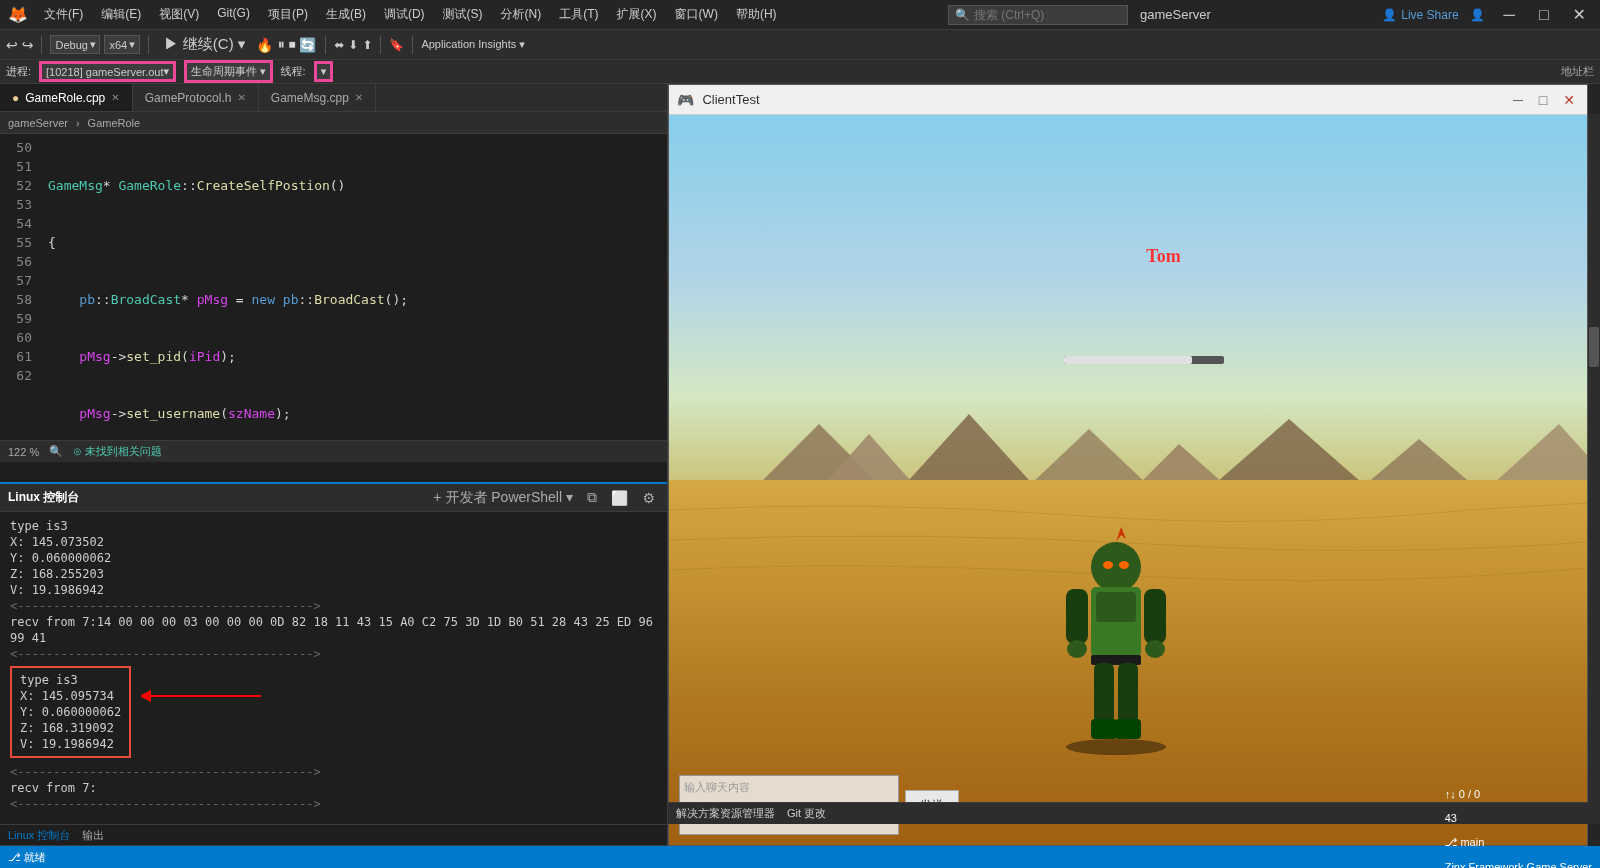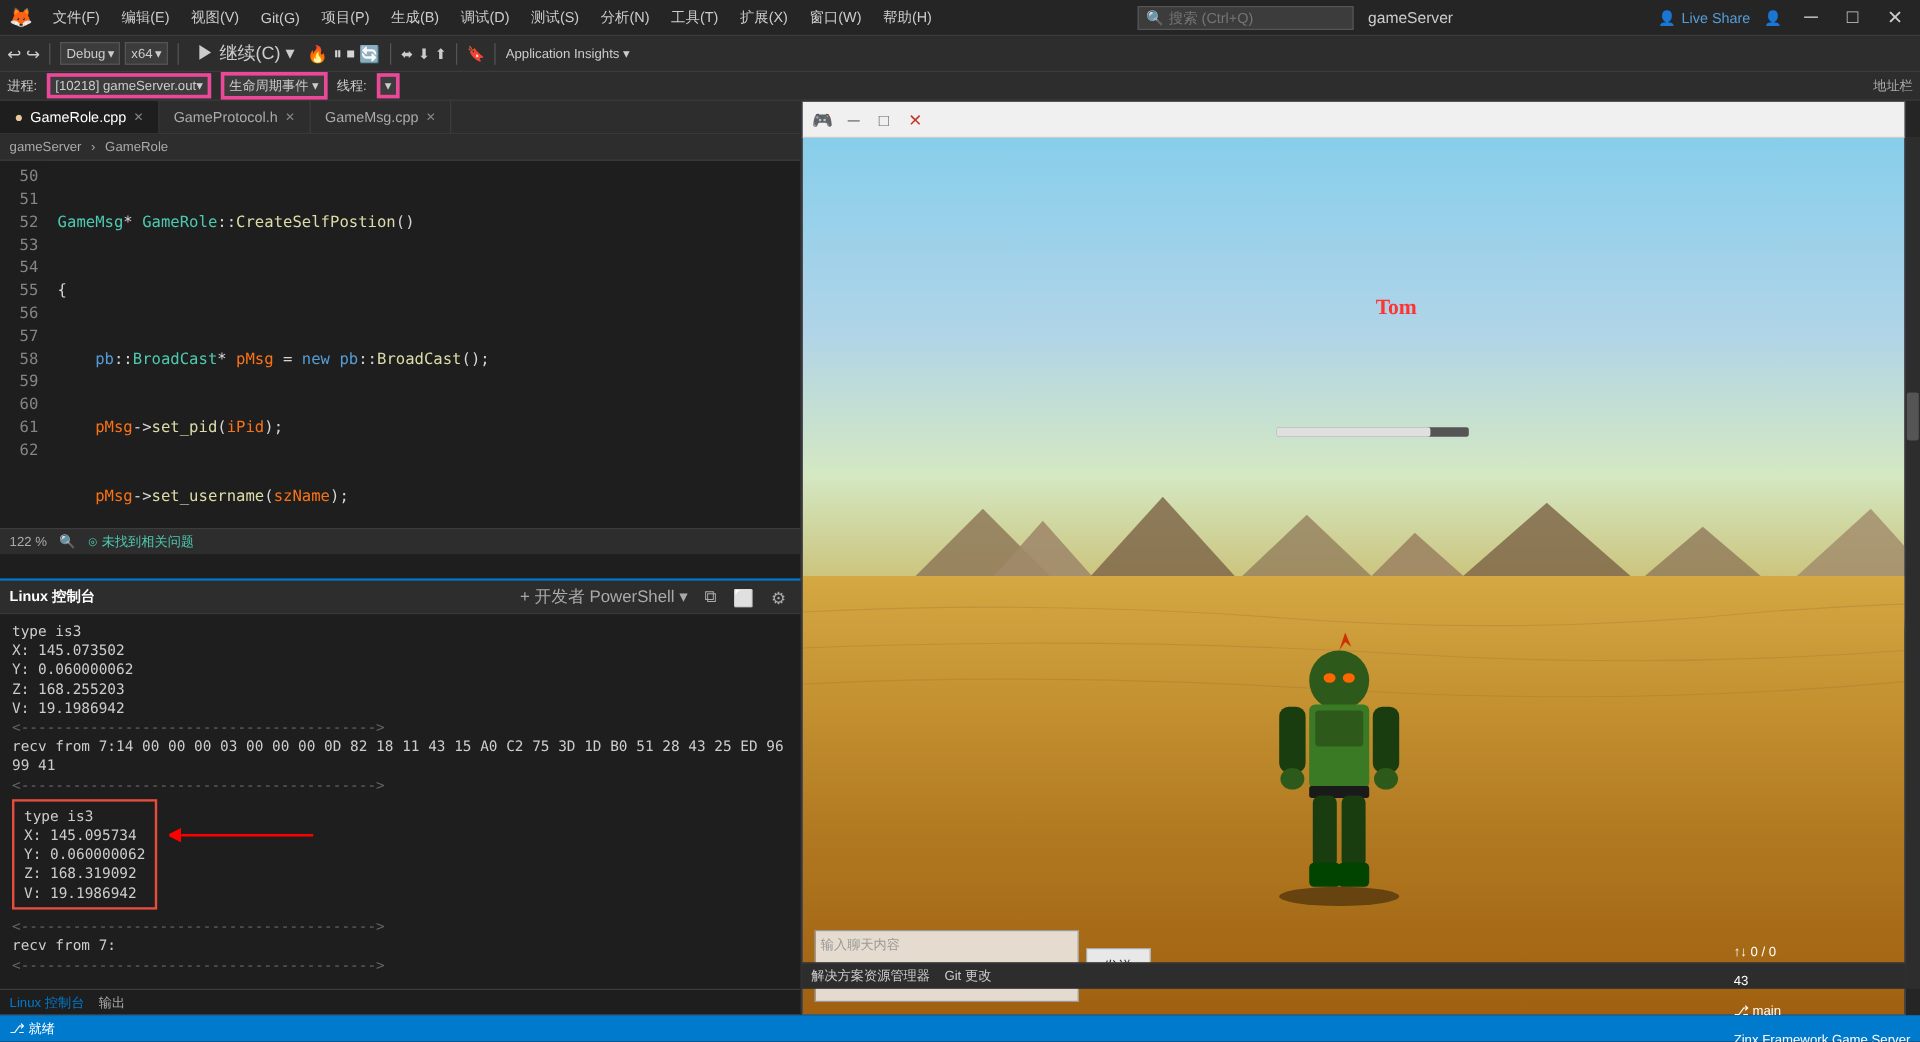--- a/index.html
+++ b/index.html
@@ -5,21 +5,21 @@
     * { margin: 0; padding: 0; box-sizing: border-box; }
     body { width: 1600px; height: 868px; background: #1e1e1e; font-family: 'Segoe UI', sans-serif; font-size: 12px; color: #d4d4d4; overflow: hidden; }
 
     
     .title-bar {
       width: 100%; height: 30px; background: #252526;
       display: flex; align-items: center; justify-content: space-between;
       border-bottom: 1px solid #3c3c3c; padding: 0 8px;
     }
     .title-bar-left { display: flex; align-items: center; gap: 8px; }
-    .title-bar-menu { display: flex; align-items: center; gap: 2px; }
+    .title-bar-menu { display: flex; align-items: flex-start; gap: 2px; }
     .menu-item { padding: 4px 8px; font-size: 12px; color: #cccccc; cursor: pointer; }
     .title-bar-right { display: flex; align-items: center; gap: 12px; }
     .search-box { display: flex; align-items: center; background: #3c3c3c; border: 1px solid #555; padding: 2px 6px; width: 180px; }
     .search-input { background: transparent; border: none; outline: none; color: #ccc; font-size: 12px; width: 140px; }
     .win-btn { font-size: 16px; color: #ccc; cursor: pointer; padding: 0 6px; }
 
     
     .toolbar {
       width: 100%; height: 30px; background: #2d2d2d;
       display: flex; align-items: center; padding: 0 6px; gap: 4px;
@@ -69,21 +69,21 @@
     .code-content {
       flex: 1; padding: 4px 8px; line-height: 19px; overflow-x: auto; white-space: pre;
     }
     .code-content .line { height: 19px; display: block; }
     .kw { color: #569cd6; }
     .fn { color: #dcdcaa; }
     .type { color: #4ec9b0; }
     .op { color: #d4d4d4; }
     .comment { color: #6a9955; }
     .num { color: #b5cea8; }
-    .var { color: #f97316; }
+    .var { color: #d946ef; }
 
     
     .editor-status {
       height: 22px; background: #2d2d2d; display: flex; align-items: center;
       padding: 0 8px; gap: 10px; font-size: 11px; color: #aaa; border-top: 1px solid #3c3c3c;
     }
     .status-ok { color: #4ec9b0; }
     .terminal-header {
       height: 28px; background: #2d2d2d; display: flex; align-items: center;
       padding: 0 8px; gap: 8px; border-bottom: 1px solid #3c3c3c;
@@ -378,20 +378,21 @@
         <span class="btab inactive">输出</span>
       </div>
     </div>
   </div>
 
   <div class="game-panel">
     <div class="game-window">
 
       <div class="game-titlebar">
         <span style="font-size:14px;">🎮</span>
+        <span class="game-title">ClientTest</span>
         <span class="game-win-btn">─</span>
         <span class="game-win-btn">□</span>
         <span class="game-win-btn" style="color:#c0392b;">✕</span>
       </div>
 
       <div class="game-canvas">
 
         <div class="sky"></div>
 
         <div style="position:absolute;bottom:44%;left:0;right:0;height:120px;">

